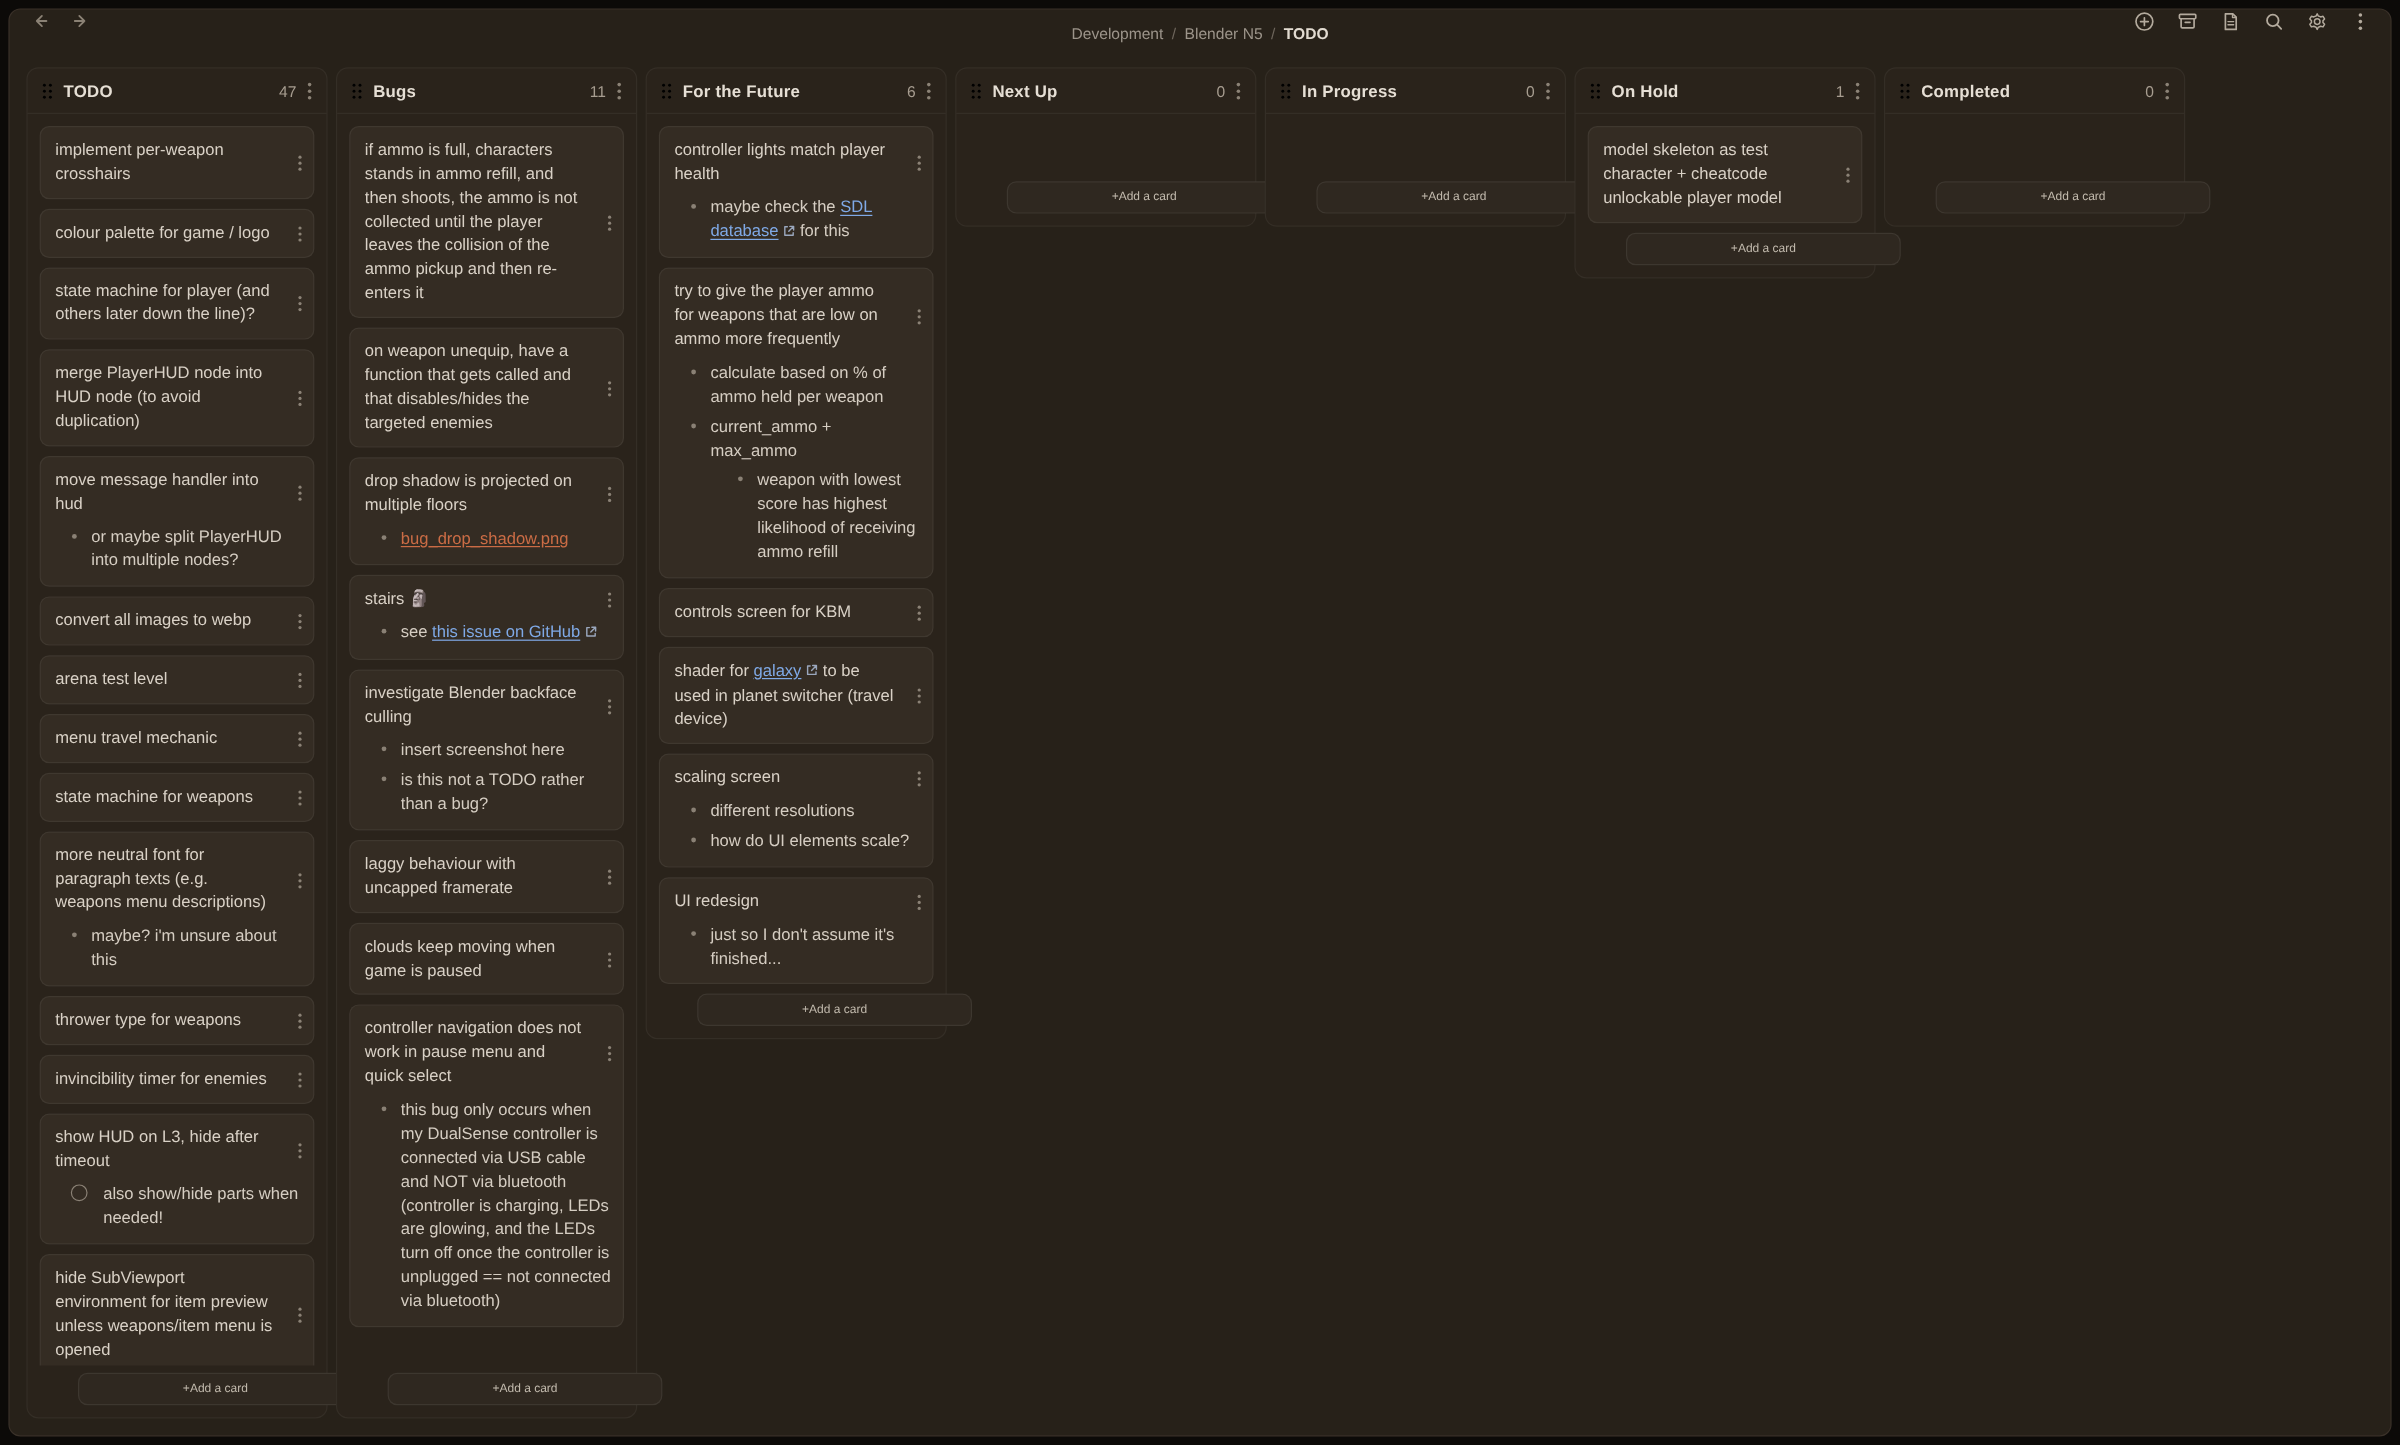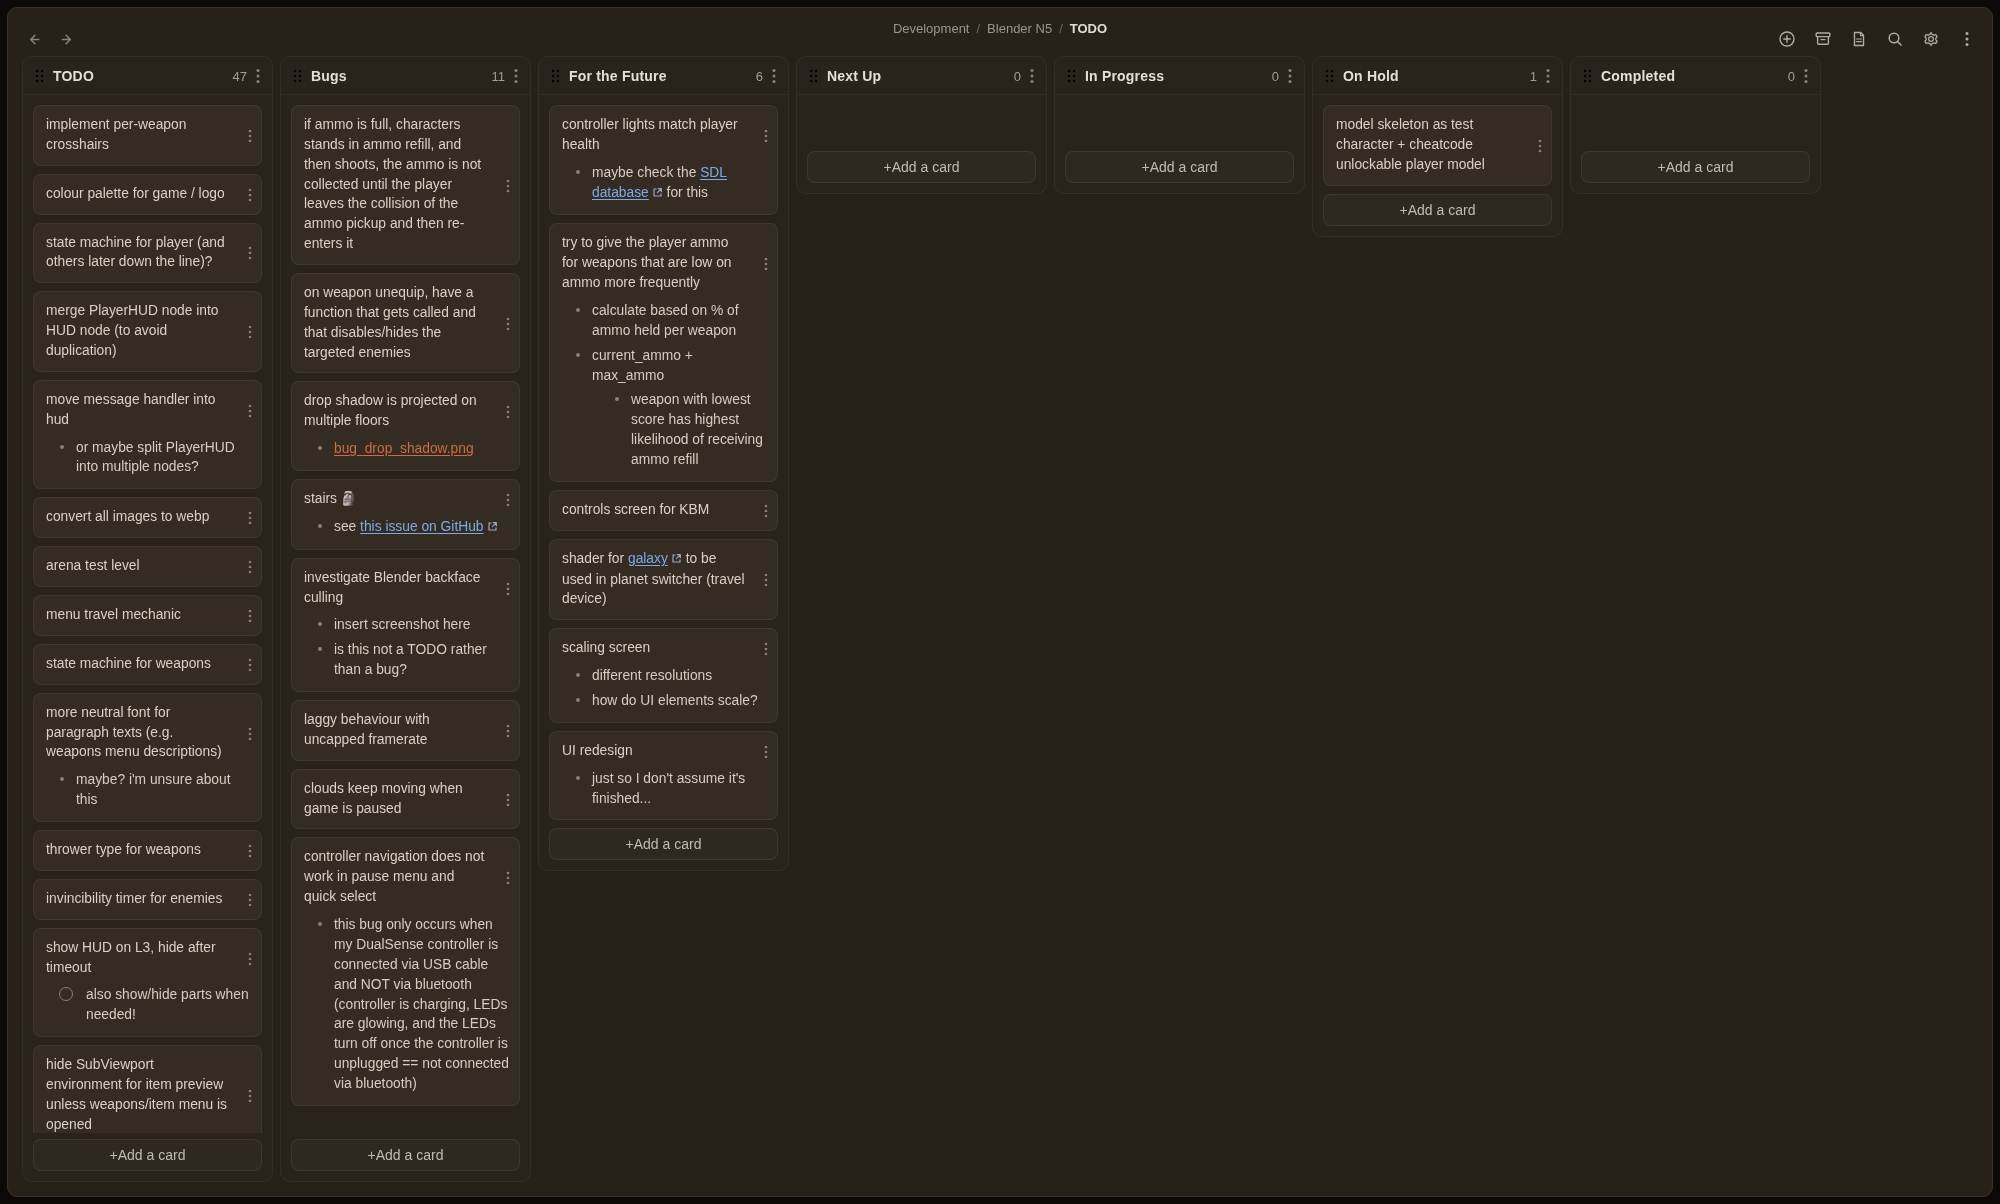--- a/index.html
+++ b/index.html
@@ -2,21 +2,21 @@
 <html><head>
 <meta charset="utf-8">
 <style>
   * { margin:0; padding:0; box-sizing:border-box; }
   html,body { width:2000px; height:1204px; background:#0c0a08; overflow:hidden;
               font-family:"Liberation Sans","DejaVu Sans",sans-serif; }
   .window { position:absolute; inset:7px; background:#272119; border:1px solid #3a3129;
             border-radius:10px; display:flex; flex-direction:column; overflow:hidden; }
 
   
-  .topbar { flex:none; height:40px; display:flex; align-items:flex-end; padding:0 16px; position:relative; }
+  .topbar { flex:none; height:40px; display:flex; align-items:flex-start; padding:0 16px; position:relative; }
   .nav-arrows { display:flex; gap:16px; color:#8a8174; }
   .nav-arrows .icn { width:18px; height:18px; display:inline-flex; align-items:center; justify-content:center; cursor:pointer; }
   .breadcrumb { position:absolute; left:50%; top:50%; transform:translate(-50%,-50%);
                 font-size:13px; color:#9c948a; display:flex; gap:7px; align-items:center; white-space:nowrap; }
   .breadcrumb .sep { color:#6e665c; }
   .breadcrumb .crumb-last { color:#e2dbd1; font-weight:700; }
   .topbar-icons { margin-left:auto; display:flex; gap:17px; align-items:center; color:#b3aa9d; }
   .topbar-icons .icn { width:19px; height:19px; display:inline-flex; align-items:center; justify-content:center; cursor:pointer; }
   .icn svg { display:block; }
 
@@ -29,22 +29,22 @@
   .col-header { flex:none; display:flex; align-items:center; gap:9px; padding:11px 12px 10px;
                 border-bottom:1px solid rgba(255,255,255,0.05); }
   .col-title { flex:1 1 auto; font-size:14px; font-weight:700; color:#e6dfd5; letter-spacing:0.2px; }
   .col-count { font-size:13px; color:#a79d90; }
   .kebab { color:#8b8276; display:inline-flex; cursor:pointer; }
   .cards { flex:1 1 auto; min-height:0; overflow:hidden; padding:10px 10px 2px;
            display:flex; flex-direction:column; gap:8px; }
   .column.empty .cards { min-height:50px; flex:none; }
   .col-footer { flex:none; padding:6px 10px 10px; }
   .add-card { display:block; width:100%; background:#2f2820; border:1px solid rgba(255,255,255,0.07);
-              border-radius:8px; color:#c3bbae; font-size:14px; padding:7px 0; text-align:center;
-              cursor:pointer; font-family:inherit; }
+              border-radius:8px; color:#c3bbae; font-size:10px; padding:7px 0; text-align:center;
+              cursor:pointer; font-family:inherit;margin-left:32px; }
 
   
   .card { flex:none; background:#342c23; border:1px solid rgba(255,255,255,0.06);
           border-radius:8px; padding:9px 9px 10px 12px; cursor:pointer; }
   .card-head { display:flex; gap:18px; align-items:center; }
   .card-title { flex:1 1 auto; font-size:13.8px; line-height:1.44; color:#d9d1c6; word-wrap:break-word; }
   .card .kebab { margin-top:2px; }
 
   ul.bullets { list-style:none; margin:8px 0 1px; padding-left:13px;
                display:flex; flex-direction:column; gap:5px; }

